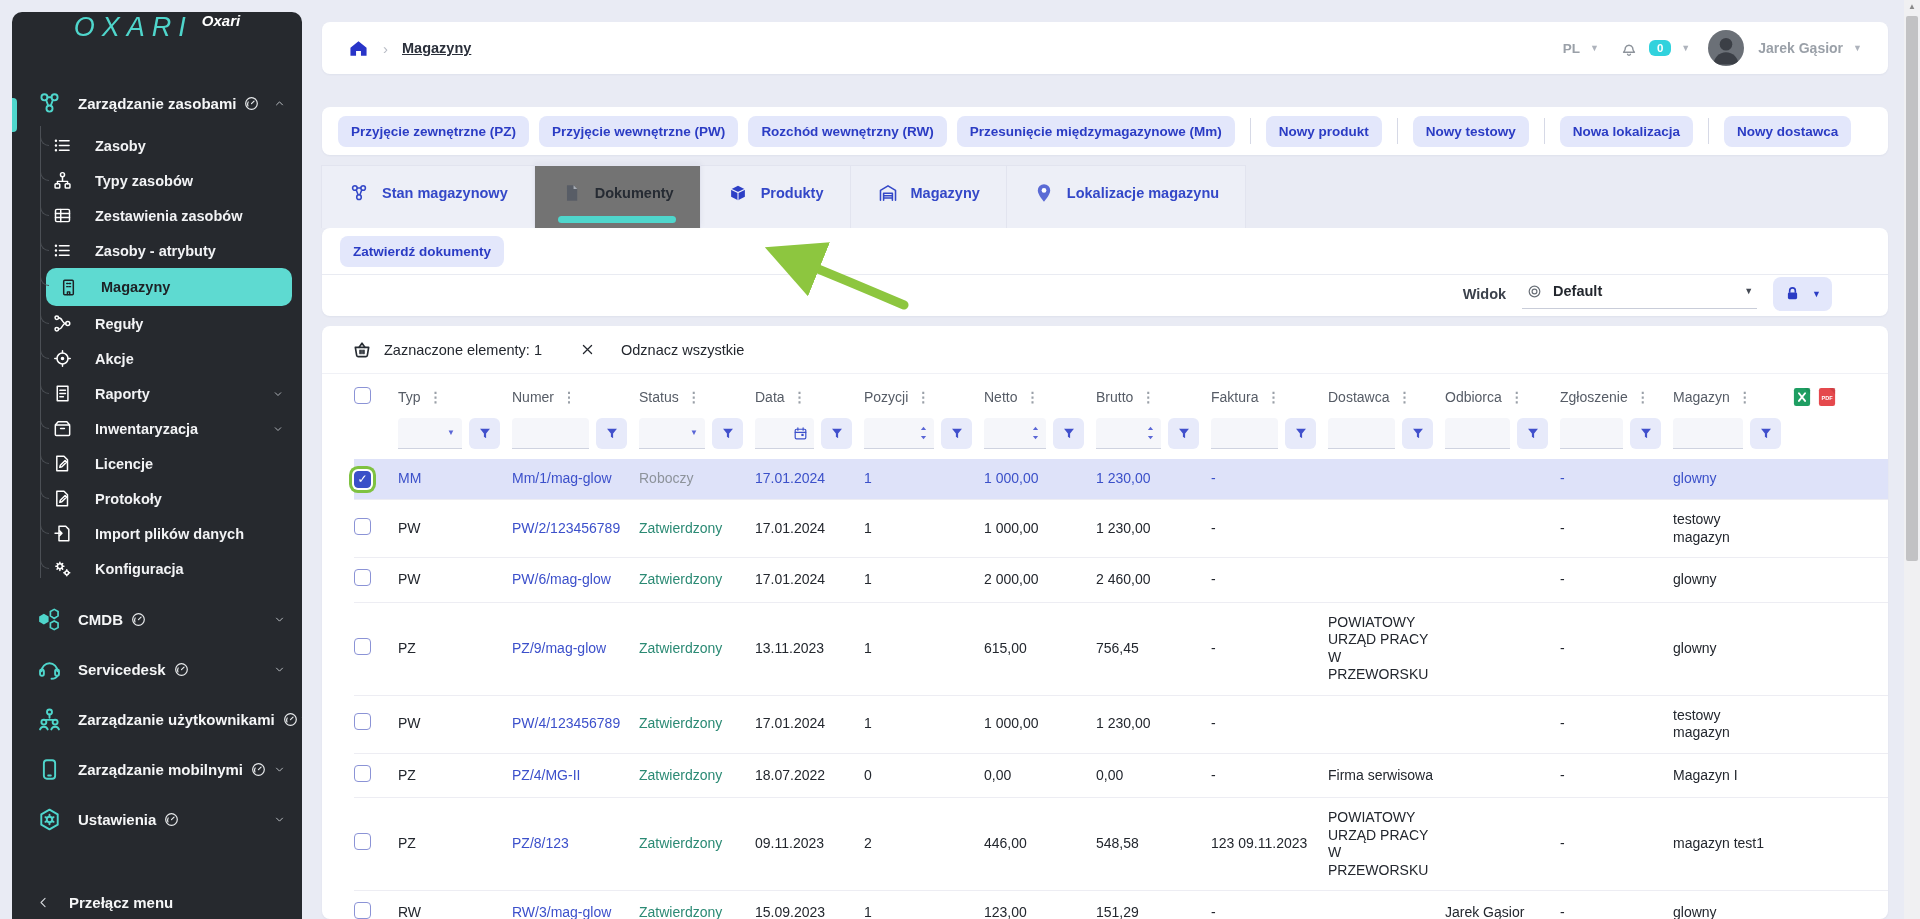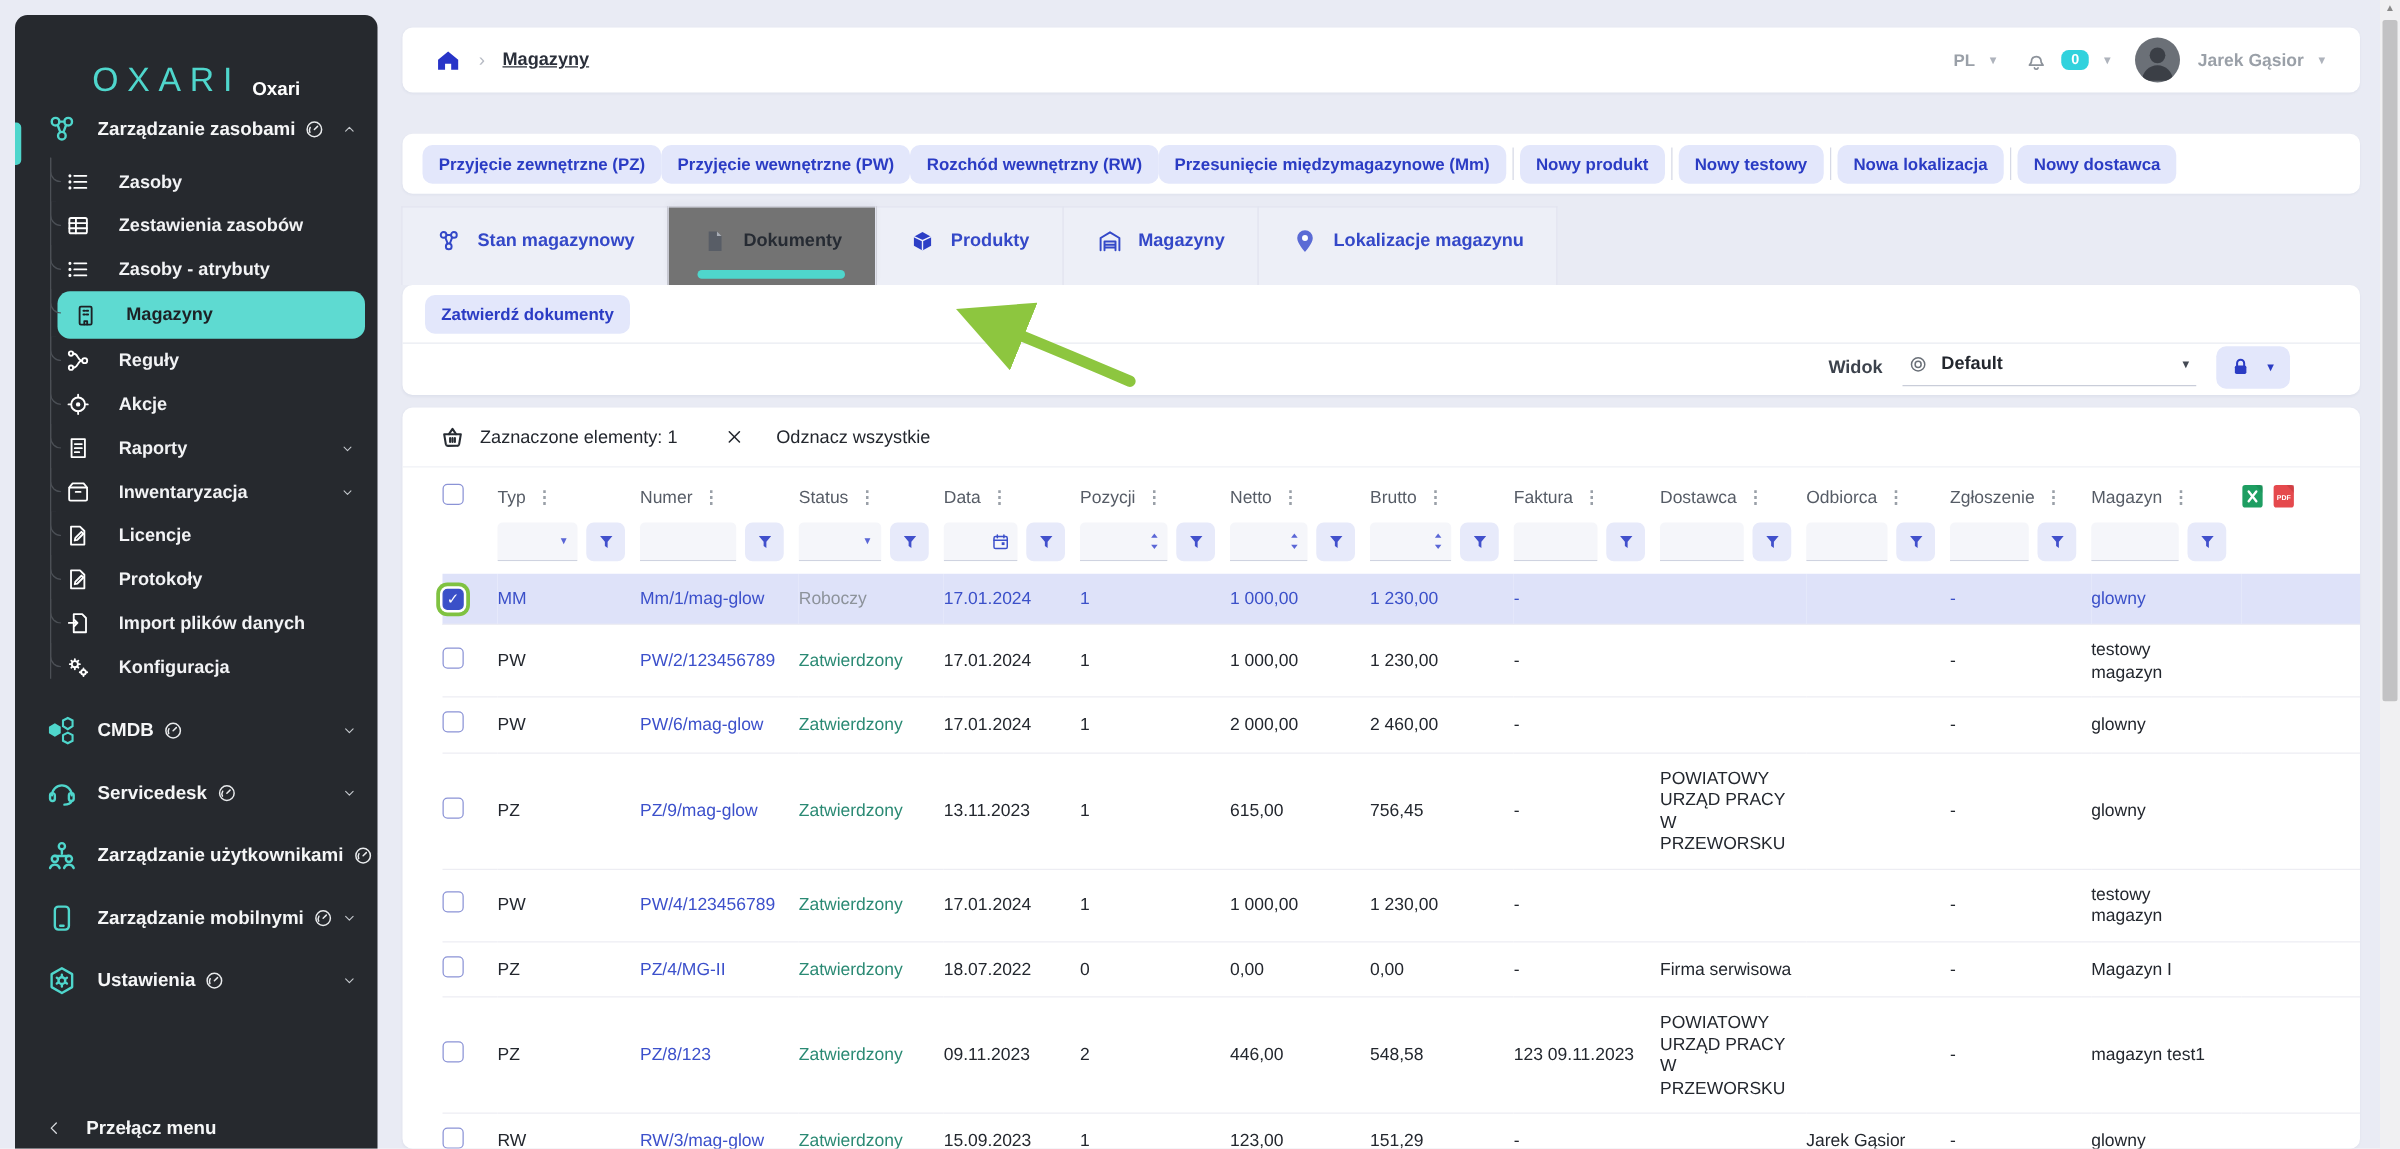--- a/index.html
+++ b/index.html
@@ -3,21 +3,21 @@
 <meta charset="utf-8">
 <style>
   * { box-sizing: border-box; margin: 0; padding: 0; }
   html,body { width:1920px; height:919px; overflow:hidden; }
   body { font-family:"Liberation Sans",sans-serif; background:#e9ebf4; position:relative; color:#23272e; }
   .ico svg { width:100%; height:100%; display:block; }
   .ico { display:inline-block; flex:none; }
 
   
   .sidebar { position:absolute; left:12px; top:12px; bottom:0; width:290px; background:#26292e; border-radius:10px 10px 0 0; z-index:6; overflow:hidden; }
-  .logo-row { height:68px; display:flex; align-items:flex-end; justify-content:center; gap:9px; }
+  .logo-row { height:68px; display:flex; align-items:flex-start; justify-content:center; gap:9px;font-style:italic; }
   .logo-main { color:#4fd6cc; font-size:27px; letter-spacing:7px; font-weight:400; }
   .logo-sub { color:#ffffff; font-size:15px; font-weight:700; }
   .side-indicator { position:absolute; left:0; top:86px; width:5px; height:34px; background:#4fd6cc; border-radius:0 4px 4px 0; }
   .section { display:flex; align-items:center; height:46px; padding:0 16px 0 24px; cursor:pointer; }
   .section.top { height:50px; }
   .section .s-ico { width:27px; height:27px; color:#4fd6cc; margin-right:15px; }
   .section .lbl { font-size:15px; font-weight:700; color:#f5f6f7; white-space:nowrap; }
   .gauge { width:17px; height:17px; color:#e8eaec; margin-left:7px; }
   .sec-chev { width:13px; height:13px; color:#c4c8cd; margin-left:auto; }
   .children { position:relative; padding:2px 0 8px; }
@@ -47,21 +47,21 @@
   .top-right { margin-left:auto; display:flex; align-items:center; gap:10px; }
   .lang { color:#9aa0a8; font-size:13.5px; font-weight:600; }
   .caret { color:#aeb3bc; font-size:9px; }
   .bell { width:20px; height:20px; color:#8d939b; margin-left:10px; cursor:pointer; }
   .badge { background:#31d2dd; color:#fff; font-size:11.5px; font-weight:700; border-radius:6px; padding:2px 8px; cursor:pointer; }
   .avatar { width:36px; height:36px; border-radius:50%; background:#6b7077; overflow:hidden; margin-left:8px; cursor:pointer; }
   .avatar svg { width:100%; height:100%; }
   .user-name { color:#9aa0a8; font-size:14px; font-weight:600; margin-left:4px; }
 
   
-  #buttons-card { top:107px; height:48px; display:flex; align-items:center; padding:0 16px; }
+  #buttons-card { top:107px; height:48px; display:flex; align-items:center; padding:0 16px; gap:10px; }
   .chip { background:#e3e7fb; color:#2b3cc4; font-size:13.5px; font-weight:700; padding:8px 13px; border-radius:8px; white-space:nowrap; cursor:pointer; }
   .vdiv { width:1px; height:26px; background:#d6d9e6; margin:0 5px; }
 
   
   #tabs { position:absolute; top:165px; left:0; height:63px; display:flex; z-index:2; }
   .tab { display:flex; align-items:center; gap:12px; padding:0 26px 8px; background:#edeff7; border:1px solid #e2e4ef; border-bottom:none; color:#3448c8; font-size:14.5px; font-weight:600; position:relative; margin-left:-1px; cursor:pointer; white-space:nowrap; }
   .tab .t-ico { width:22px; height:22px; }
   .tab.active { background:#737373; color:#262b33; z-index:3; box-shadow:0 -2px 6px rgba(30,40,80,.05); }
   .tab .underline { display:none; }
   .tab.active .underline { display:block; position:absolute; left:50%; transform:translateX(-50%); bottom:5px; width:118px; height:7px; border-radius:4px; background:#4fd6cc; }
@@ -159,20 +159,32 @@
         <div class="tree-line"></div>
         <div class="child">
           <span class="conn"></span>
           <span class="ico c-ico">
             <svg viewBox="0 0 24 24" fill="none" stroke="currentColor" stroke-width="1.7" stroke-linecap="round" stroke-linejoin="round">
               <path d="M8.5 6.5h11M8.5 12h11M8.5 17.5h11"></path>
               <path d="M4.5 6.5h.01M4.5 12h.01M4.5 17.5h.01" stroke-width="2.8"></path>
             </svg>
           </span>
           <span class="lbl">Zasoby</span>
+        </div>
+        <div class="child">
+          <span class="conn"></span>
+          <span class="ico c-ico">
+            <svg viewBox="0 0 24 24" fill="none" stroke="currentColor" stroke-width="1.7" stroke-linecap="round" stroke-linejoin="round">
+              <circle cx="12" cy="5.3" r="2.3"></circle>
+              <rect x="3.5" y="15.7" width="5.4" height="5" rx="1"></rect>
+              <rect x="15.1" y="15.7" width="5.4" height="5" rx="1"></rect>
+              <path d="M12 7.6v3.4M6.2 15.7V13h11.6v2.7M12 11v2"></path>
+            </svg>
+          </span>
+          <span class="lbl">Typy zasobów</span>
         </div>
         <div class="child">
           <span class="conn"></span>
           <span class="ico c-ico">
             <svg viewBox="0 0 24 24" fill="none" stroke="currentColor" stroke-width="1.7" stroke-linecap="round" stroke-linejoin="round">
               <rect x="4" y="5" width="16" height="14" rx="1.5"></rect>
               <path d="M4 9.7h16M4 14.4h16M10 5v14"></path>
             </svg>
           </span>
           <span class="lbl">Zestawienia zasobów</span>

